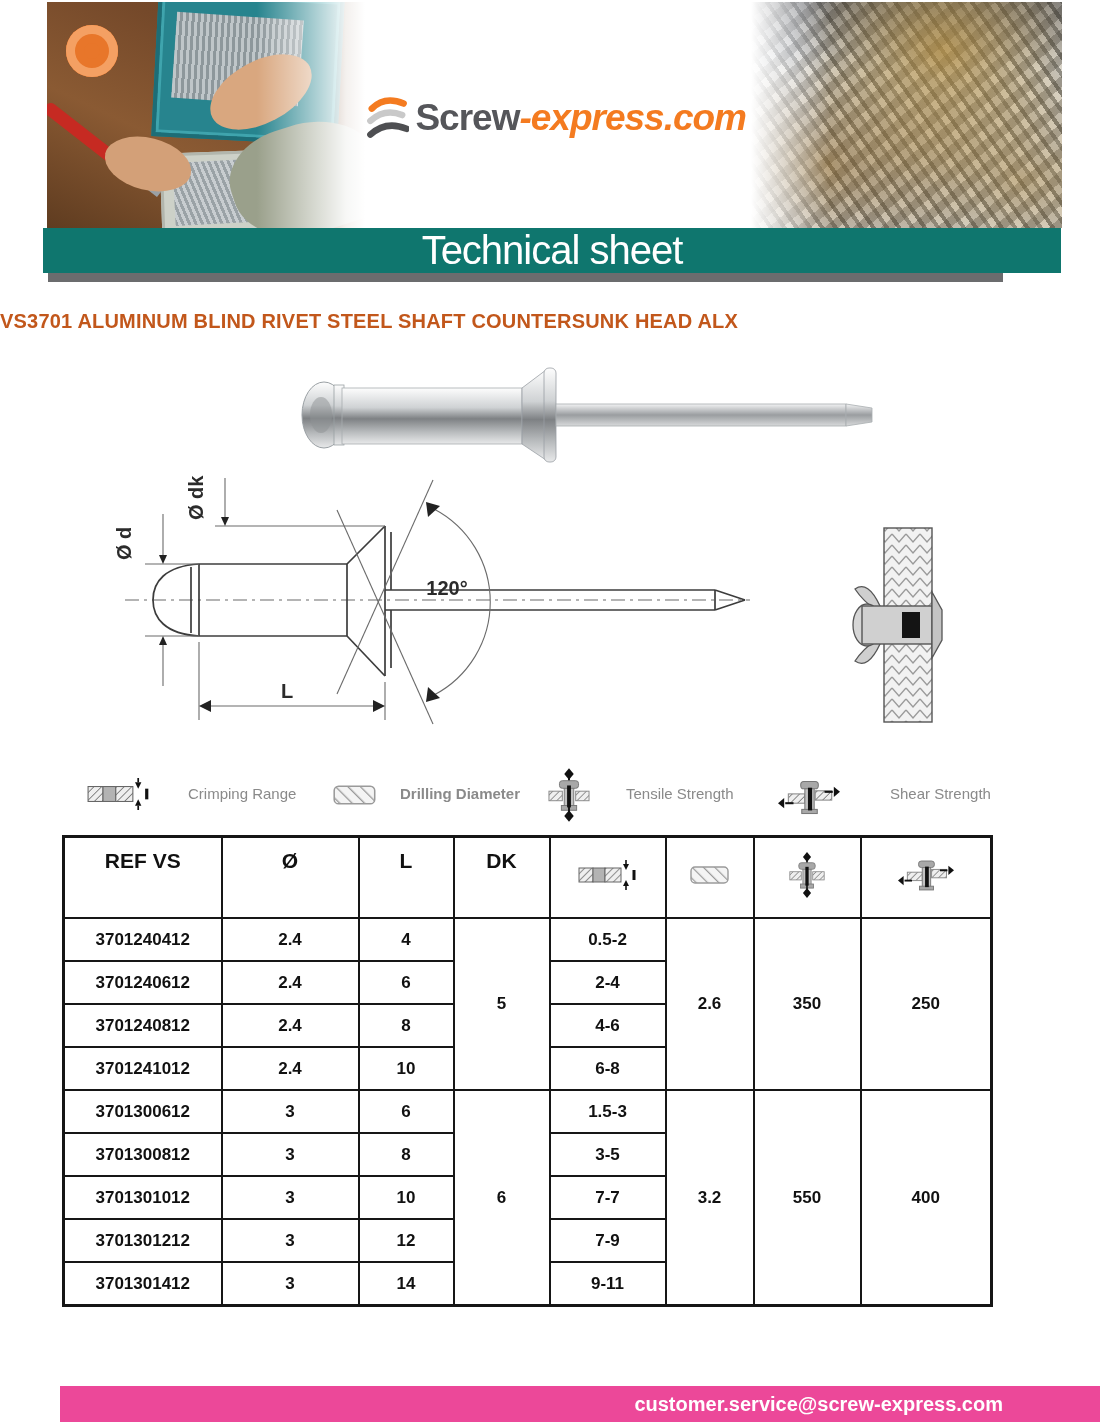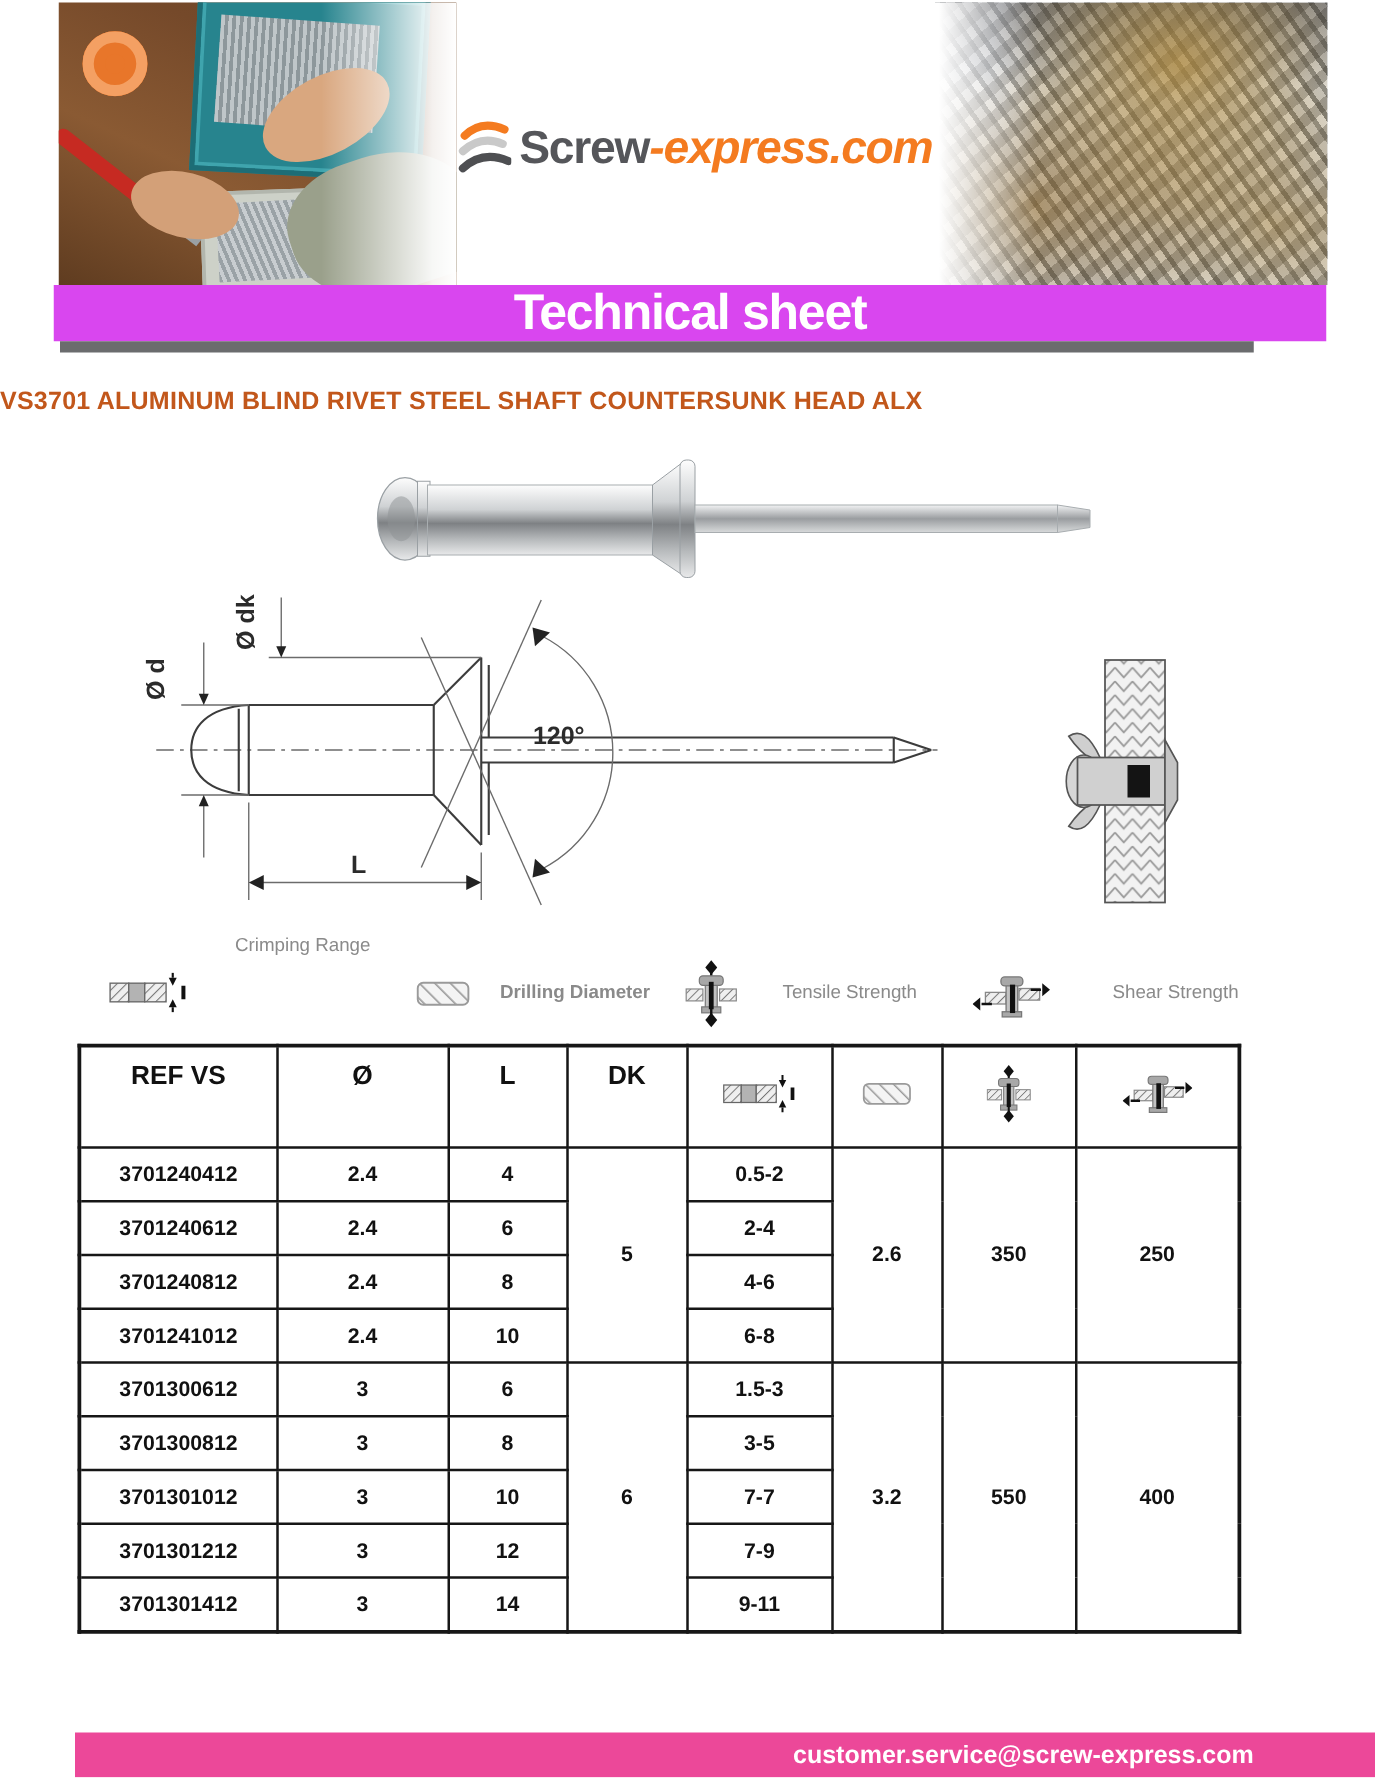--- a/index.html
+++ b/index.html
@@ -42,23 +42,23 @@
     linear-gradient(180deg,rgba(40,40,45,.45),rgba(40,40,45,0) 30%);}
   .pr-fade{left:0;top:0;width:100%;height:100%;
     background:linear-gradient(90deg,#fff 1%,rgba(255,255,255,0) 26%);}
   
   .logo{position:absolute;left:366px;top:72px;width:380px;height:92px;display:flex;
         align-items:center;justify-content:center;gap:6px;}
   .logo-text{font-size:37px;font-weight:700;letter-spacing:-1px;white-space:nowrap;}
   .logo-primary{color:#55565A;}
   .logo-secondary{color:#F47B20;font-style:italic;}
   
-  .banner{position:absolute;left:43px;top:228px;width:1018px;height:45px;background:#d946ef;
+  .banner{position:absolute;left:43px;top:228px;width:1018px;height:45px;background:#0f766e;
     color:#fff;display:flex;align-items:center;justify-content:center;
-    font-size:40px;font-weight:700;letter-spacing:-1px;}
+    font-size:40px;font-weight:400;letter-spacing:-1px;}
   .gray-strip{position:absolute;left:48px;top:273px;width:955px;height:9px;background:#6B6C6E;}
   
   .product-title{position:absolute;left:0;top:310px;width:1100px;text-align:left;
     font-size:20px;font-weight:700;color:#C2571B;letter-spacing:.2px;}
   
   .rivet-photo{position:absolute;left:288px;top:358px;width:600px;height:114px;}
   .tech-drawing{position:absolute;left:95px;top:462px;width:670px;height:285px;}
   .install-diagram{position:absolute;left:850px;top:522px;width:115px;height:205px;}
   .dwg{stroke:#3c3c3c;stroke-width:1.7;fill:none;}
   .dwg-thin{stroke:#6b6b6b;stroke-width:1.1;fill:none;}
@@ -254,21 +254,21 @@
     <rect x="12" y="84" width="70" height="38" fill="#d0d0d0" stroke="#555" stroke-width="1.4"></rect>
     <polygon points="82,70 92,88 92,118 82,136" fill="#c4c4c4" stroke="#555" stroke-width="1.3"></polygon>
     <rect x="52" y="90" width="18" height="26" fill="#141414"></rect>
   </svg>
 
   <div class="legend-item" style="left:86px;top:778px;">
     <svg width="66" height="32">
         <use href="#ic-crimp"></use>
       </svg>
   </div>
-  <div class="legend-item" style="left:188px;top:748px;">
+  <div class="legend-item" style="left:188px;top:785px;">
     <span class="legend-label">Crimping Range</span>
   </div>
   <div class="legend-item" style="left:332px;top:784px;">
     <svg width="46" height="22">
         <use href="#ic-drill"></use>
       </svg>
   </div>
   <div class="legend-item" style="left:400px;top:785px;font-weight:bold;">
     <span class="legend-label">Drilling Diameter</span>
   </div>

